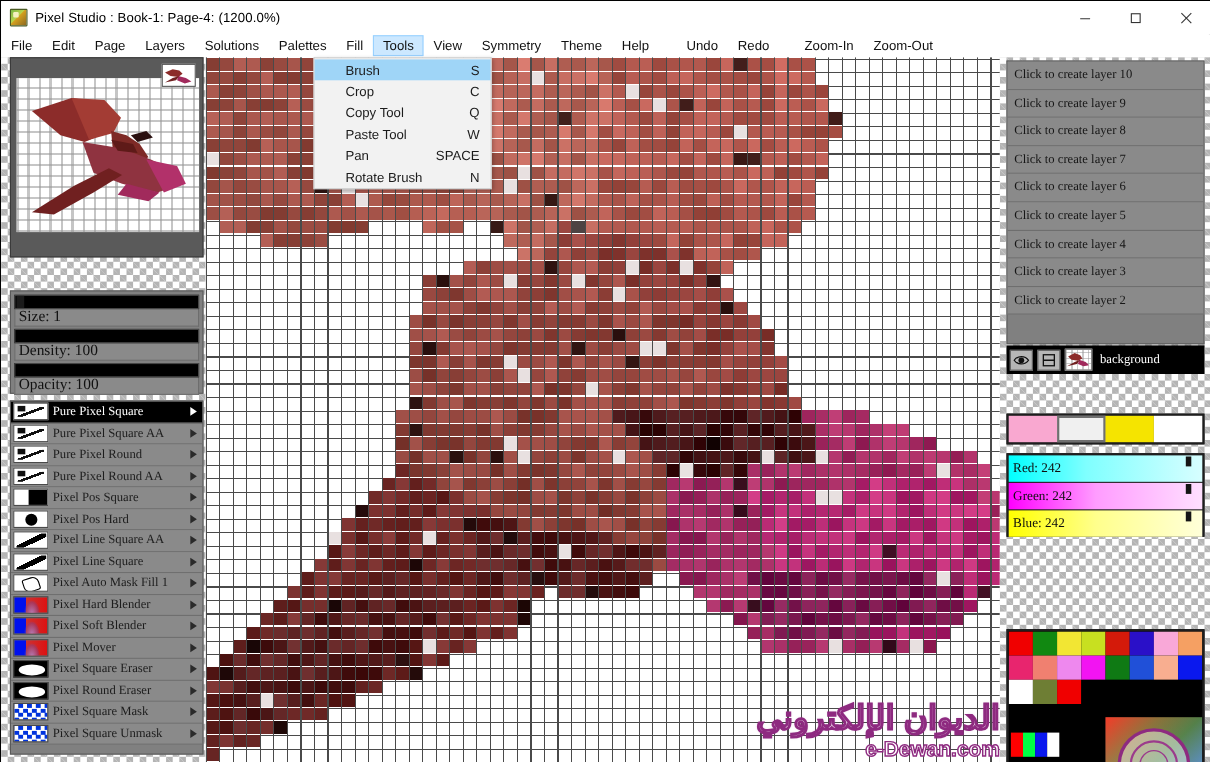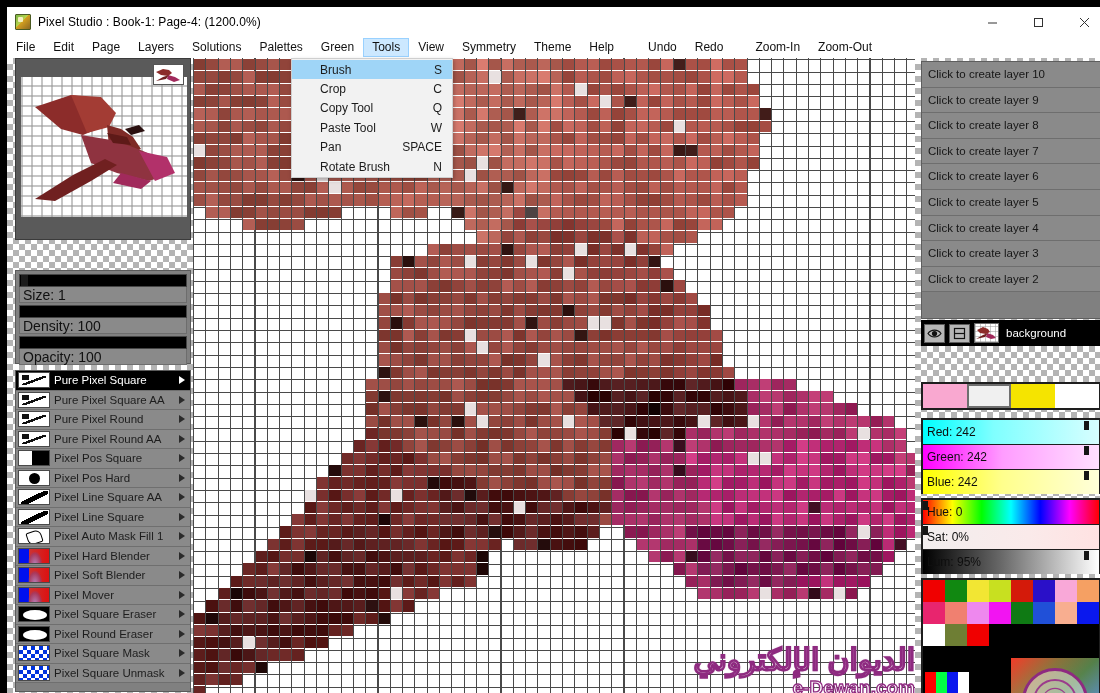--- a/index.html
+++ b/index.html
@@ -4,21 +4,21 @@
 <style>
   * { box-sizing: border-box; margin: 0; padding: 0; }
   html, body {
     width: 1100px; height: 693px;
     font-family: "Liberation Sans", sans-serif;
     overflow: hidden; background: #f0f0f0;
   }
   #app {
     position: relative; width: 1100px; height: 693px;
     background: #ffffff;
-    border: 7px solid #000000;
+    border: 1px solid #000000;
   }
 
   
   .titlebar {
     position: absolute; left: 0; top: 0; width: 1100px; height: 30px;
     background: #ffffff; display: flex; align-items: center;
   }
   .tb-icon {
     width: 16px; height: 16px; margin-left: 8px; margin-right: 7px;
     position: relative; flex: none;
@@ -57,20 +57,21 @@
   }
 
   
   .checker {
     background-image:
       linear-gradient(45deg,#b4b4b4 25%, transparent 25%, transparent 75%, #b4b4b4 75%),
       linear-gradient(45deg,#b4b4b4 25%, transparent 25%, transparent 75%, #b4b4b4 75%);
     background-size: 12px 12px;
     background-position: 0 0, 6px 6px;
     background-color: #ffffff;
+    font-family: Liberation Serif, serif;
   }
 
   
   .left-dock {
     position: absolute; left: 0; top: 0; width: 186px; height: 642px;
   }
   .preview-box {
     position: absolute; left: 8px; top: 0px; width: 176px; height: 182px;
     background: #5a5a5a; border: 1px solid #3b3b3b; overflow: hidden;
   }
@@ -320,21 +321,21 @@
     </div>
   </div>
 
   <div class="menubar">
     <div class="menu-item">File</div>
     <div class="menu-item">Edit</div>
     <div class="menu-item">Page</div>
     <div class="menu-item">Layers</div>
     <div class="menu-item">Solutions</div>
     <div class="menu-item">Palettes</div>
-    <div class="menu-item">Green</div>
+    <div class="menu-item">Fill</div>
     <div class="menu-item active">Tools</div>
     <div class="menu-item">View</div>
     <div class="menu-item">Symmetry</div>
     <div class="menu-item">Theme</div>
     <div class="menu-item">Help</div>
     <div class="menu-gap"></div>
     <div class="menu-item">Undo</div>
     <div class="menu-item">Redo</div>
     <div class="menu-gap2"></div>
     <div class="menu-item">Zoom-In</div>
@@ -2298,34 +2299,20 @@
           </div>
           <div class="chan ch-green">
             <div class="chan-label">Green: 242</div>
             <div class="chan-knob" style="left: calc(95% - 6px);"></div>
           </div>
           <div class="chan ch-blue">
             <div class="chan-label">Blue: 242</div>
             <div class="chan-knob" style="left: calc(95% - 6px);"></div>
           </div>
         </div>
-      <div class="hsl-panel" id="hsl-panel">
-          <div class="chan ch-hue">
-            <div class="chan-label">Hue: 0</div>
-            <div class="chan-knob" style="left: calc(0% + 0px);"></div>
-          </div>
-          <div class="chan ch-sat">
-            <div class="chan-label">Sat: 0%</div>
-            <div class="chan-knob" style="left: calc(0% + 0px);"></div>
-          </div>
-          <div class="chan ch-lum">
-            <div class="chan-label">Lum: 95%</div>
-            <div class="chan-knob" style="left: calc(95% - 6px);"></div>
-          </div>
-        </div>
 
       <div class="palette-panel">
         <div class="pal-grid" id="pal-grid">
             <div class="pal-cell" style="background: rgb(240, 0, 0);"></div>
             <div class="pal-cell" style="background: rgb(17, 136, 17);"></div>
             <div class="pal-cell" style="background: rgb(242, 230, 51);"></div>
             <div class="pal-cell" style="background: rgb(200, 224, 32);"></div>
             <div class="pal-cell" style="background: rgb(212, 26, 10);"></div>
             <div class="pal-cell" style="background: rgb(42, 16, 200);"></div>
             <div class="pal-cell" style="background: rgb(249, 168, 216);"></div>

